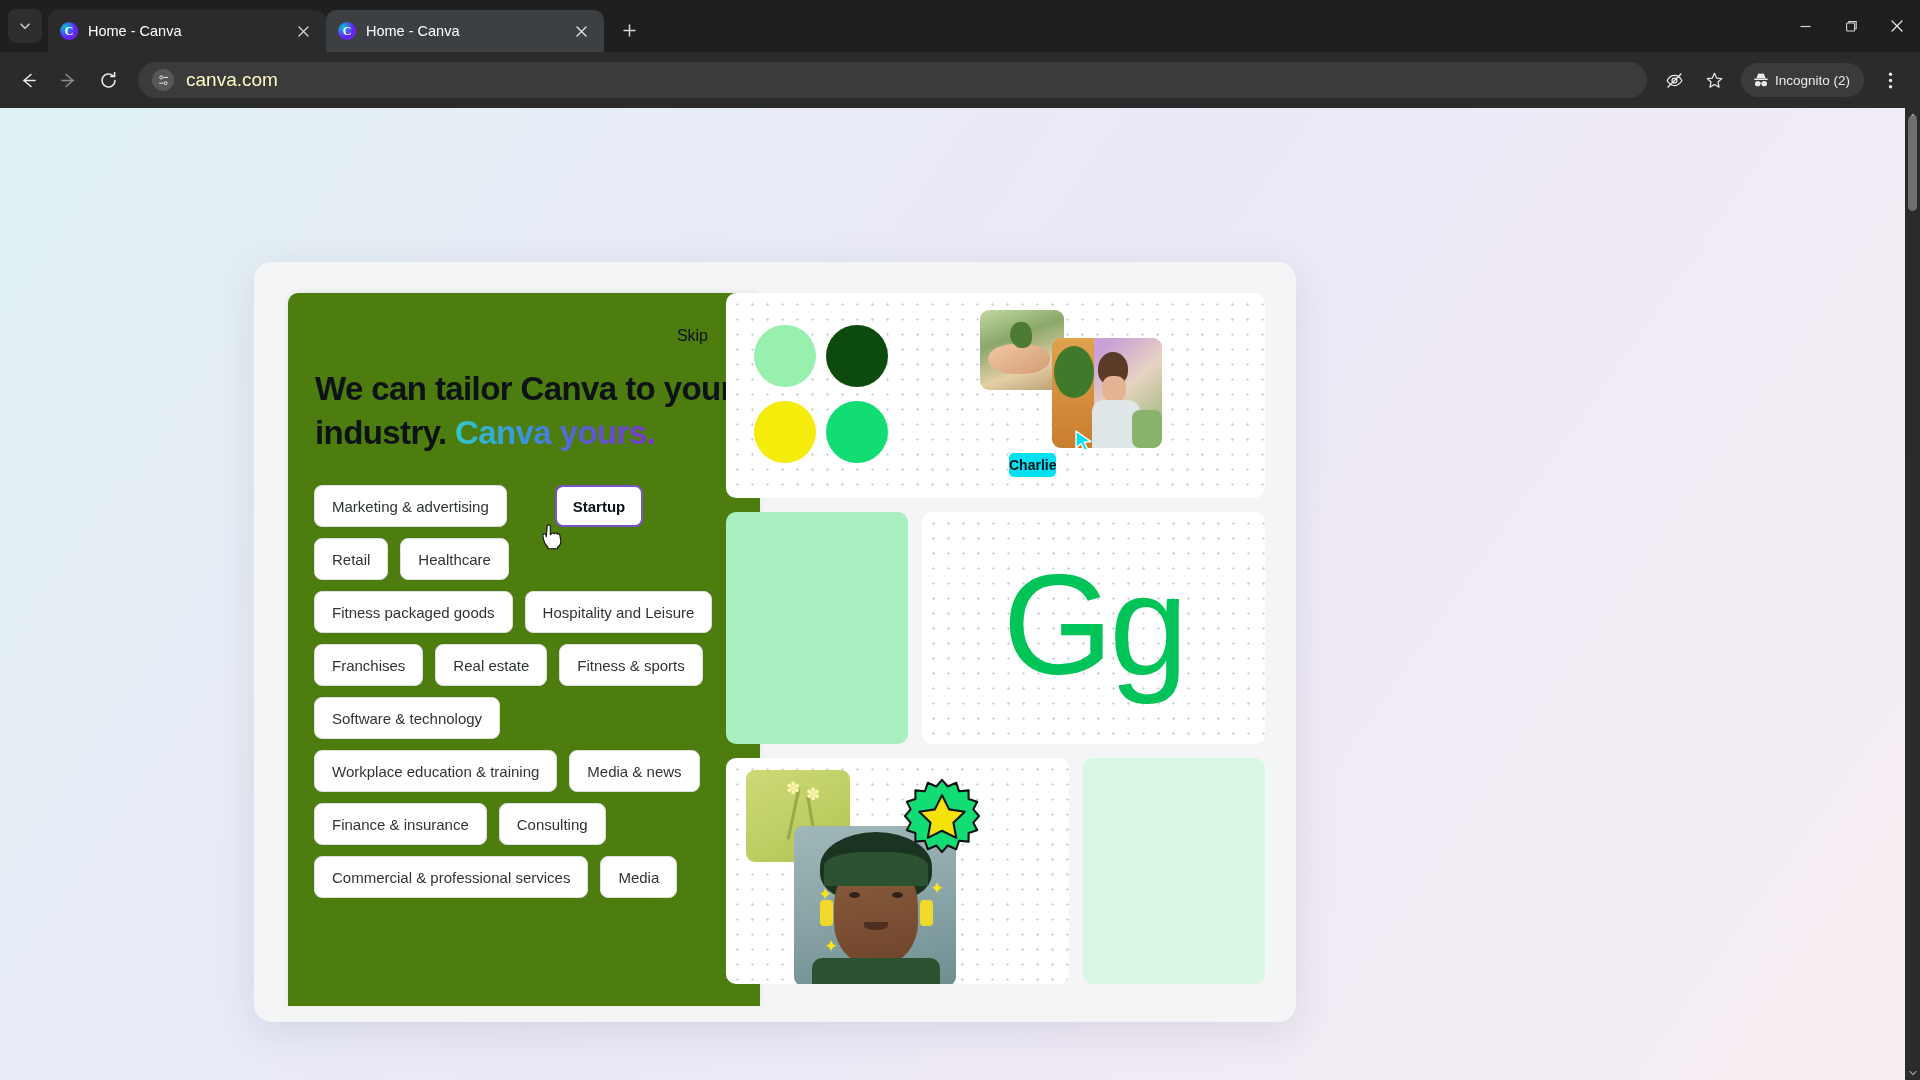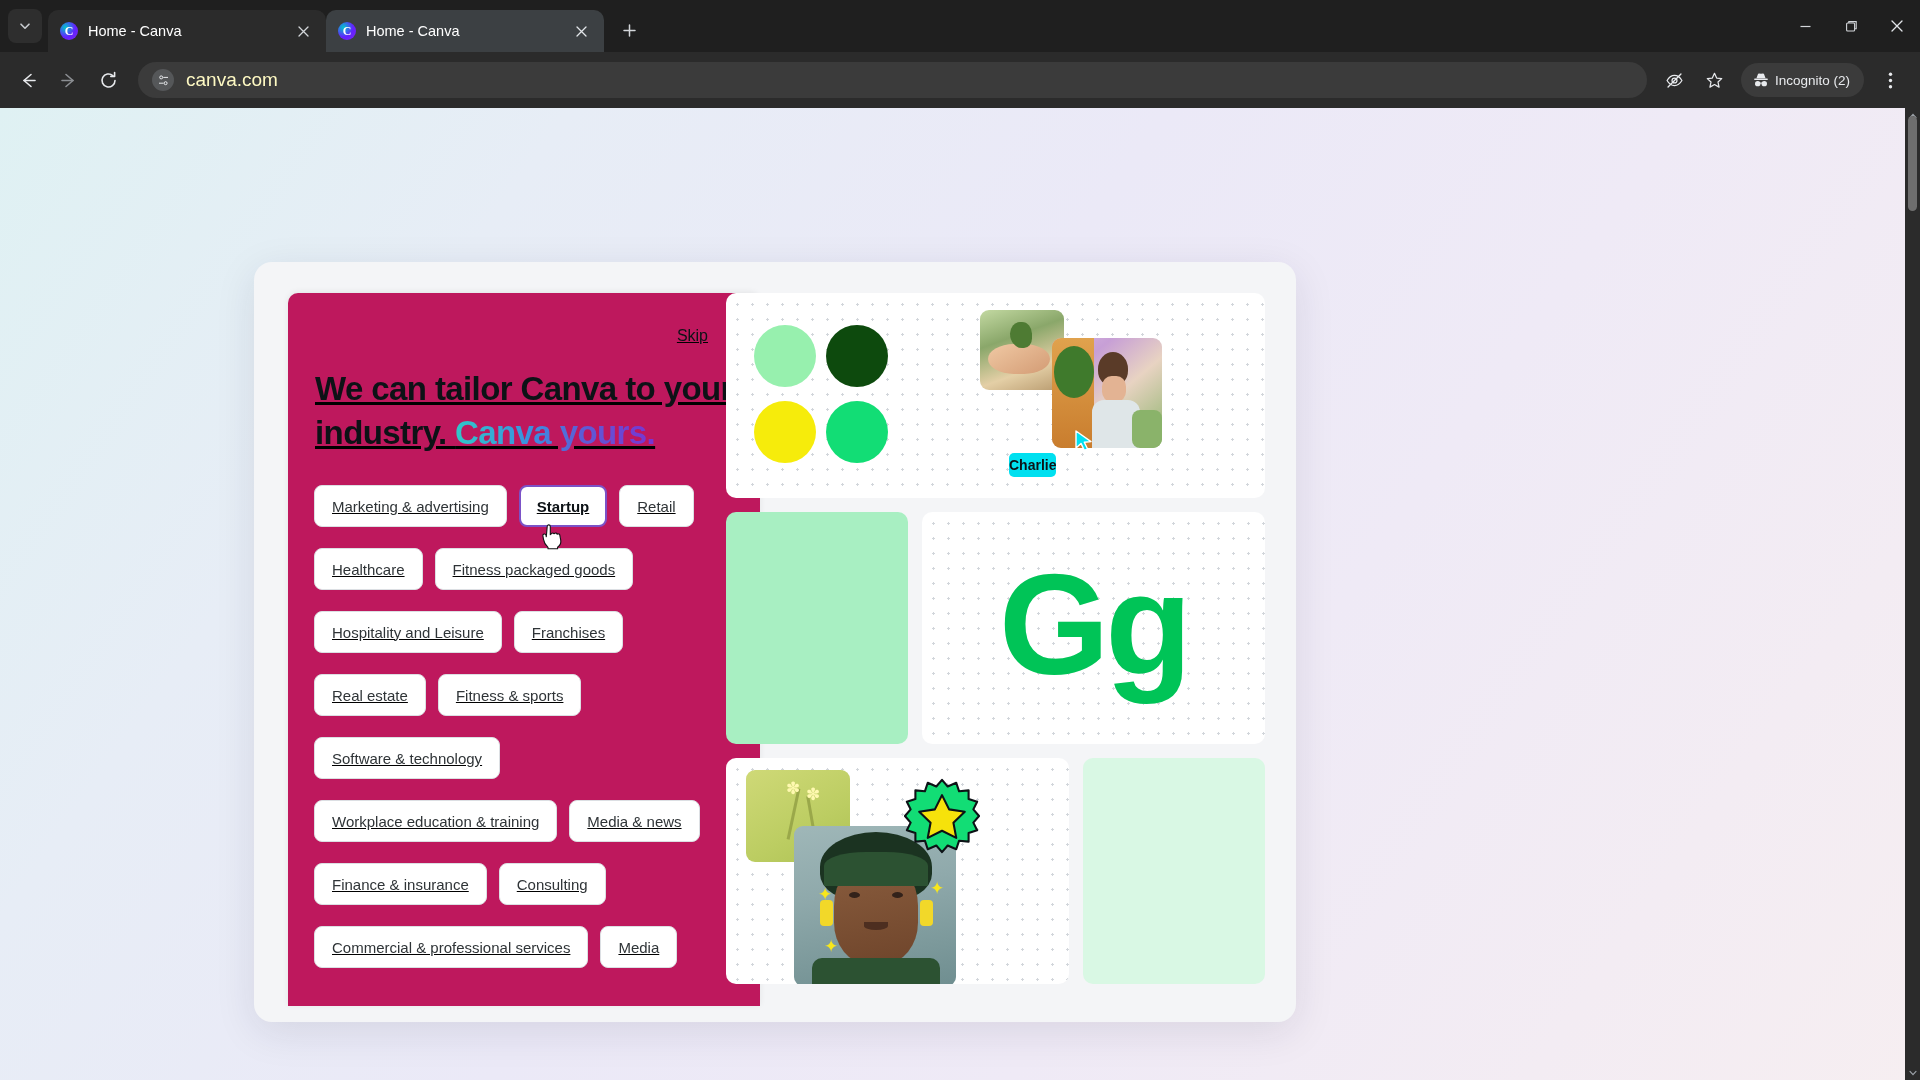--- a/index.html
+++ b/index.html
@@ -226,26 +226,25 @@
   .modal-left {
     width: 472px;
     flex: 0 0 472px;
     padding: 31px 0 0 34px;
     position: relative;
   }
 
   .left-card {
     width: 472px;
     height: 713px;
-    background: #be185d;
+    background: #4d7c0f;
     border-radius: 10px 10px 0 0;
     box-shadow: 0 -1px 6px rgba(0,0,0,0.07);
     padding: 18px 26px 0 26px;
     position: relative;
-    text-decoration: underline;
   }
 
   .skip-row {
     display: flex;
     justify-content: flex-end;
     padding-right: 16px;
     padding-top: 10px;
   }
   .skip-btn {
     font-size: 16px;
@@ -271,21 +270,21 @@
   .headline .accent {
     background: linear-gradient(90deg, #31c8c8 0%, #3b8fe0 38%, #5b5fd6 62%, #7a33d1 100%);
     -webkit-background-clip: text;
     background-clip: text;
     color: transparent;
   }
 
   .chips {
     display: flex;
     flex-wrap: wrap;
-    gap: 21px 12px;
+    gap: 11px 12px;
     margin-top: 30px;
     max-width: 402px;
   }
   .chip {
     height: 42px;
     display: inline-flex;
     align-items: center;
     padding: 0 17px;
     border-radius: 8px;
     border: 1px solid #dcdfe3;
@@ -294,20 +293,21 @@
     color: #2f3437;
     white-space: nowrap;
     cursor: pointer;
     font-family: "Liberation Sans", sans-serif;
   }
   .chip.selected {
     border: 2px solid #7b52c7;
     color: #0d1216;
     font-weight: bold;
     padding: 4px 16px;
+    margin-left: 36px;
   }
 
   .cursor-pointer {
     position: absolute;
     left: 253px;
     top: 231px;
     width: 22px; height: 26px;
     pointer-events: none;
   }
 
@@ -339,21 +339,21 @@
 
   .swatch { position: absolute; border-radius: 50%; }
 
   .gg-text {
     position: absolute;
     left: 50%; top: 50%;
     transform: translate(-50%, -52%);
     font-family: "Liberation Sans", sans-serif;
     font-size: 142px;
     line-height: 1;
-    font-weight: bold;
+    font-weight: normal;
     color: #00c457;
     letter-spacing: -4px;
   }
 
   .photo {
     position: absolute;
     border-radius: 9px;
     overflow: hidden;
   }
 

